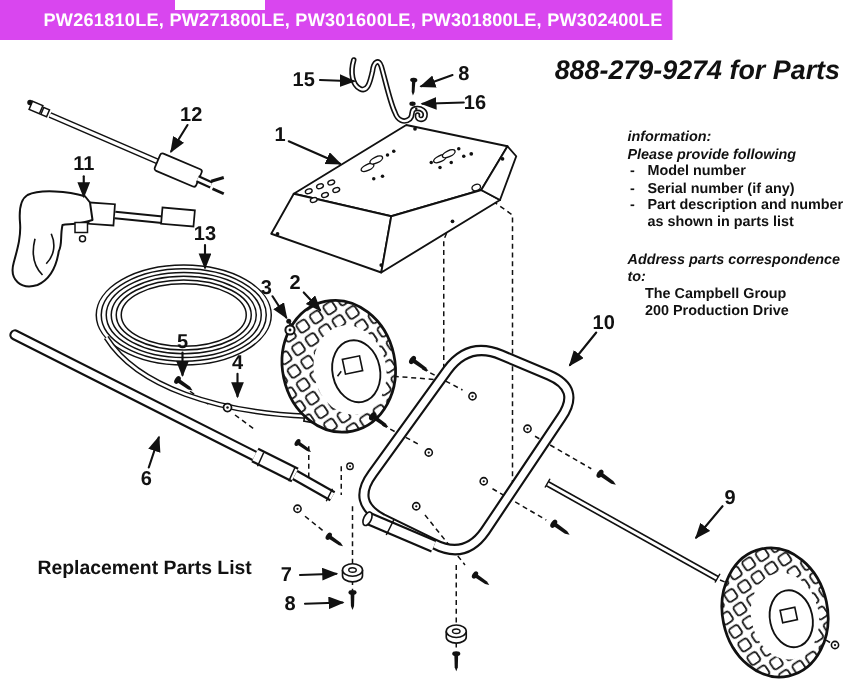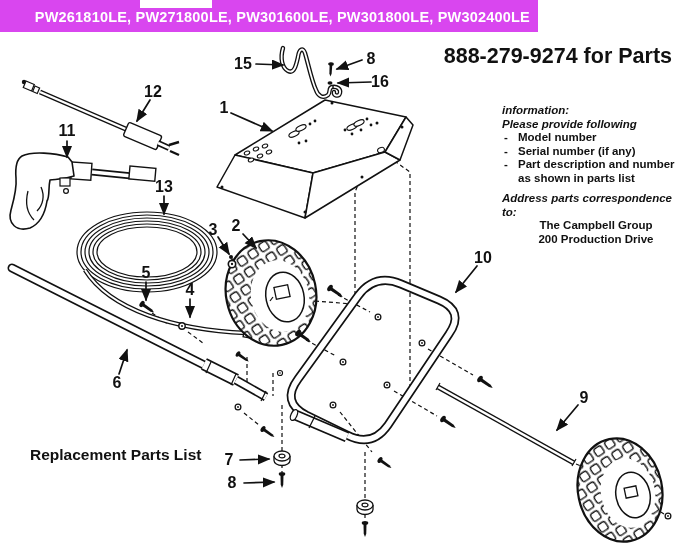--- a/index.html
+++ b/index.html
@@ -2,31 +2,31 @@
 <html><head>
 <meta charset="utf-8">
 <style>
   html,body{margin:0;padding:0;background:#888;}
   .page{position:relative;width:676px;height:544px;background:#fff;overflow:hidden;
         font-family:"Liberation Sans",sans-serif;color:#111;}
   .top-bar{position:absolute;left:0;top:0;width:538px;height:32px;background:#d946ef;}
   .bar-notch{position:absolute;left:140px;top:0;width:72px;height:8px;background:#fff;}
   .bar-text{position:absolute;right:8px;top:9px;font-size:14.5px;font-weight:700;color:#fff;
             letter-spacing:.2px;white-space:nowrap;}
-  .phone{position:absolute;right:4px;top:44px;font-size:21.5px;font-weight:700;
+  .phone{position:absolute;right:4px;top:44px;font-size:21.5px;font-weight:700;font-style:italic;
          white-space:nowrap;}
   .info{position:absolute;left:502px;top:104px;width:174px;font-size:11.5px;line-height:13.5px;
         font-weight:700;}
   .info .it{font-style:italic;}
   .bullet{display:flex;}
   .bullet .d{width:14px;padding-left:2px;}
   .bullet .t{flex:1;}
   .cont{padding-left:16px;}
-  .addr{margin-top:7px;}
-  .addr-line{padding-left:14px;white-space:pre;text-align:center;}
+  .addr{margin-top:17px;}
+  .addr-line{padding-left:14px;white-space:pre;}
   .rpl{position:absolute;left:30px;top:446px;font-size:15.5px;font-weight:700;white-space:nowrap;}
   svg.diagram{position:absolute;left:0;top:0;}
   svg text{font-family:"Liberation Sans",sans-serif;font-size:16px;font-weight:700;fill:#111;
            text-anchor:middle;}
 </style>
 </head>
 <body>
 
 <div class="page">
 

